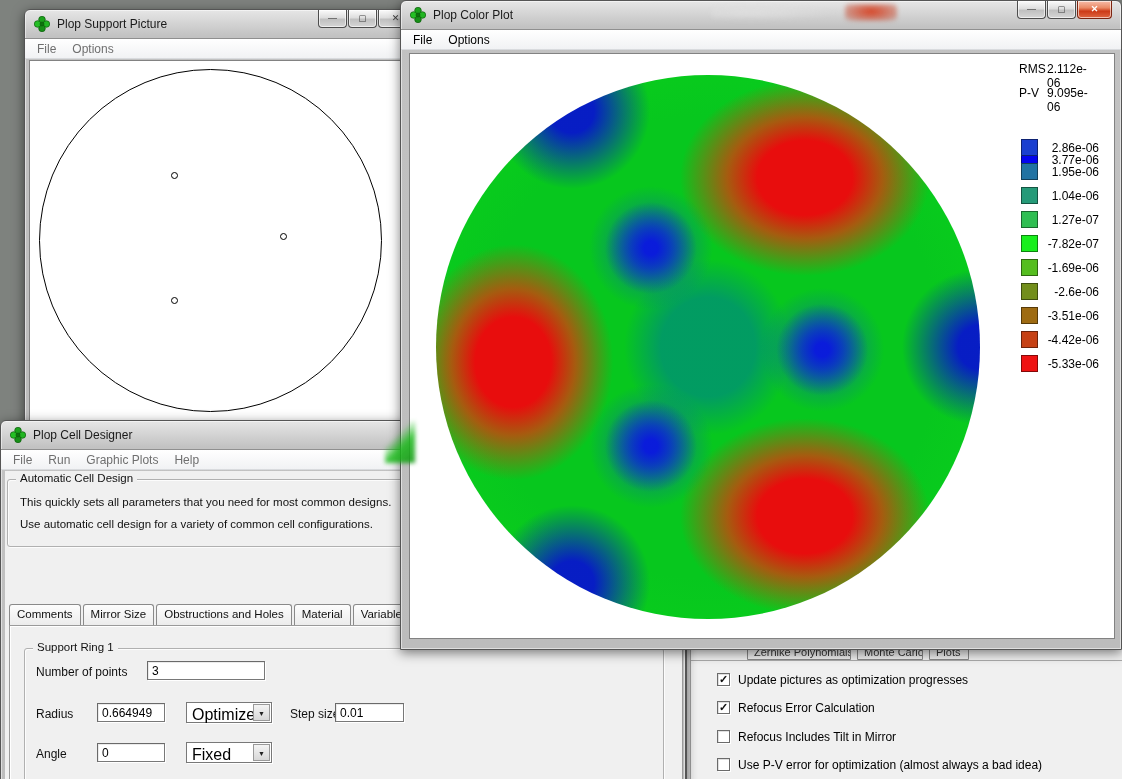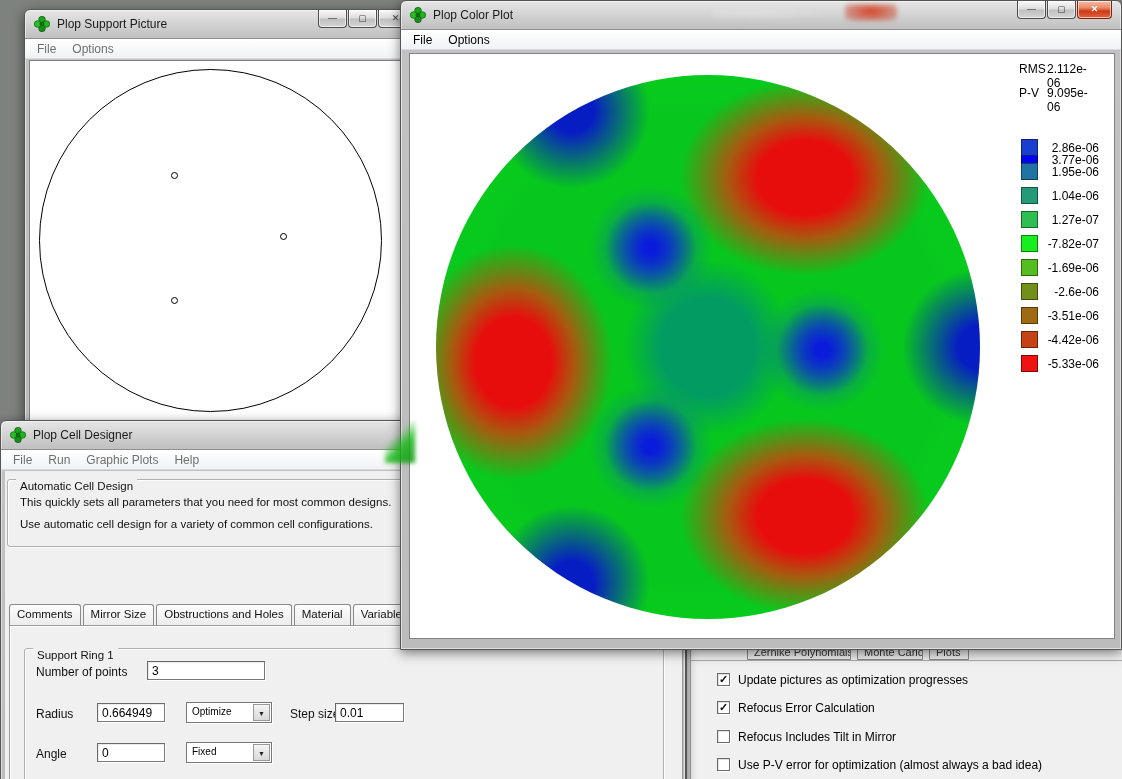--- a/index.html
+++ b/index.html
@@ -61,21 +61,21 @@
   #win-designer { left:0; top:420px; width:686px; height:380px; z-index:2; }
   #win-designer .content {
     position:absolute; left:4px; top:50px; width:678px; height:326px;
     background:#f0f0f0;
   }
   .groupbox {
     position:absolute; border:1px solid #b0b0b0; border-radius:3px;
     box-shadow:inset 1px 1px 0 rgba(255,255,255,.8), 1px 1px 0 rgba(255,255,255,.8);
   }
   .groupbox > .gb-label {
-    position:absolute; top:-8px; left:8px; padding:8px 4px;
+    position:absolute; top:-8px; left:8px; padding:0 4px;
     background:#f0f0f0; font-size:11.5px; color:#111;
   }
   #auto-group { left:2px; top:8px; width:668px; height:68px; }
   #auto-group .gb-line { position:absolute; left:12px; font-size:11.5px; color:#111; }
   .tabstrip { position:absolute; left:4px; top:133px; height:21px; display:flex; }
   .tab {
     margin-right:2px; padding:3px 7px 0 7px; font-size:11.5px; white-space:nowrap;
     border:1px solid #8a8a8a; border-bottom:none; border-radius:3px 3px 0 0;
     background:linear-gradient(#fdfdfd,#ececec); color:#111;
   }
@@ -89,21 +89,21 @@
   .textbox {
     position:absolute; background:#fff; font-size:12px; padding:2px 0 0 4px;
     border:1px solid #787878;
     border-top-color:#6a6a6a; border-left-color:#6a6a6a;
     box-shadow:inset 1px 1px 0 rgba(0,0,0,.08), 1px 1px 0 #fff;
   }
   .combo {
     position:absolute; background:#fff; border:1px solid #787878;
     box-shadow:1px 1px 0 #fff;
   }
-  .combo .combo-text { position:absolute; left:5px; top:3px; font-size:10px; }
+  .combo .combo-text { position:absolute; left:5px; top:3px; font-size:16px; }
   .combo .combo-btn {
     position:absolute; right:1px; top:1px; bottom:1px; width:17px;
     background:linear-gradient(#f4f4f4,#d8d8d8); border:1px solid #999;
     text-align:center; font-size:7px; line-height:17px; color:#222;
   }
 
   
   #win-plot { left:400px; top:0; width:722px; height:650px; z-index:3; }
   #win-plot .client { left:8px; top:52px; width:706px; height:586px; }
   .title-blur-gray {

